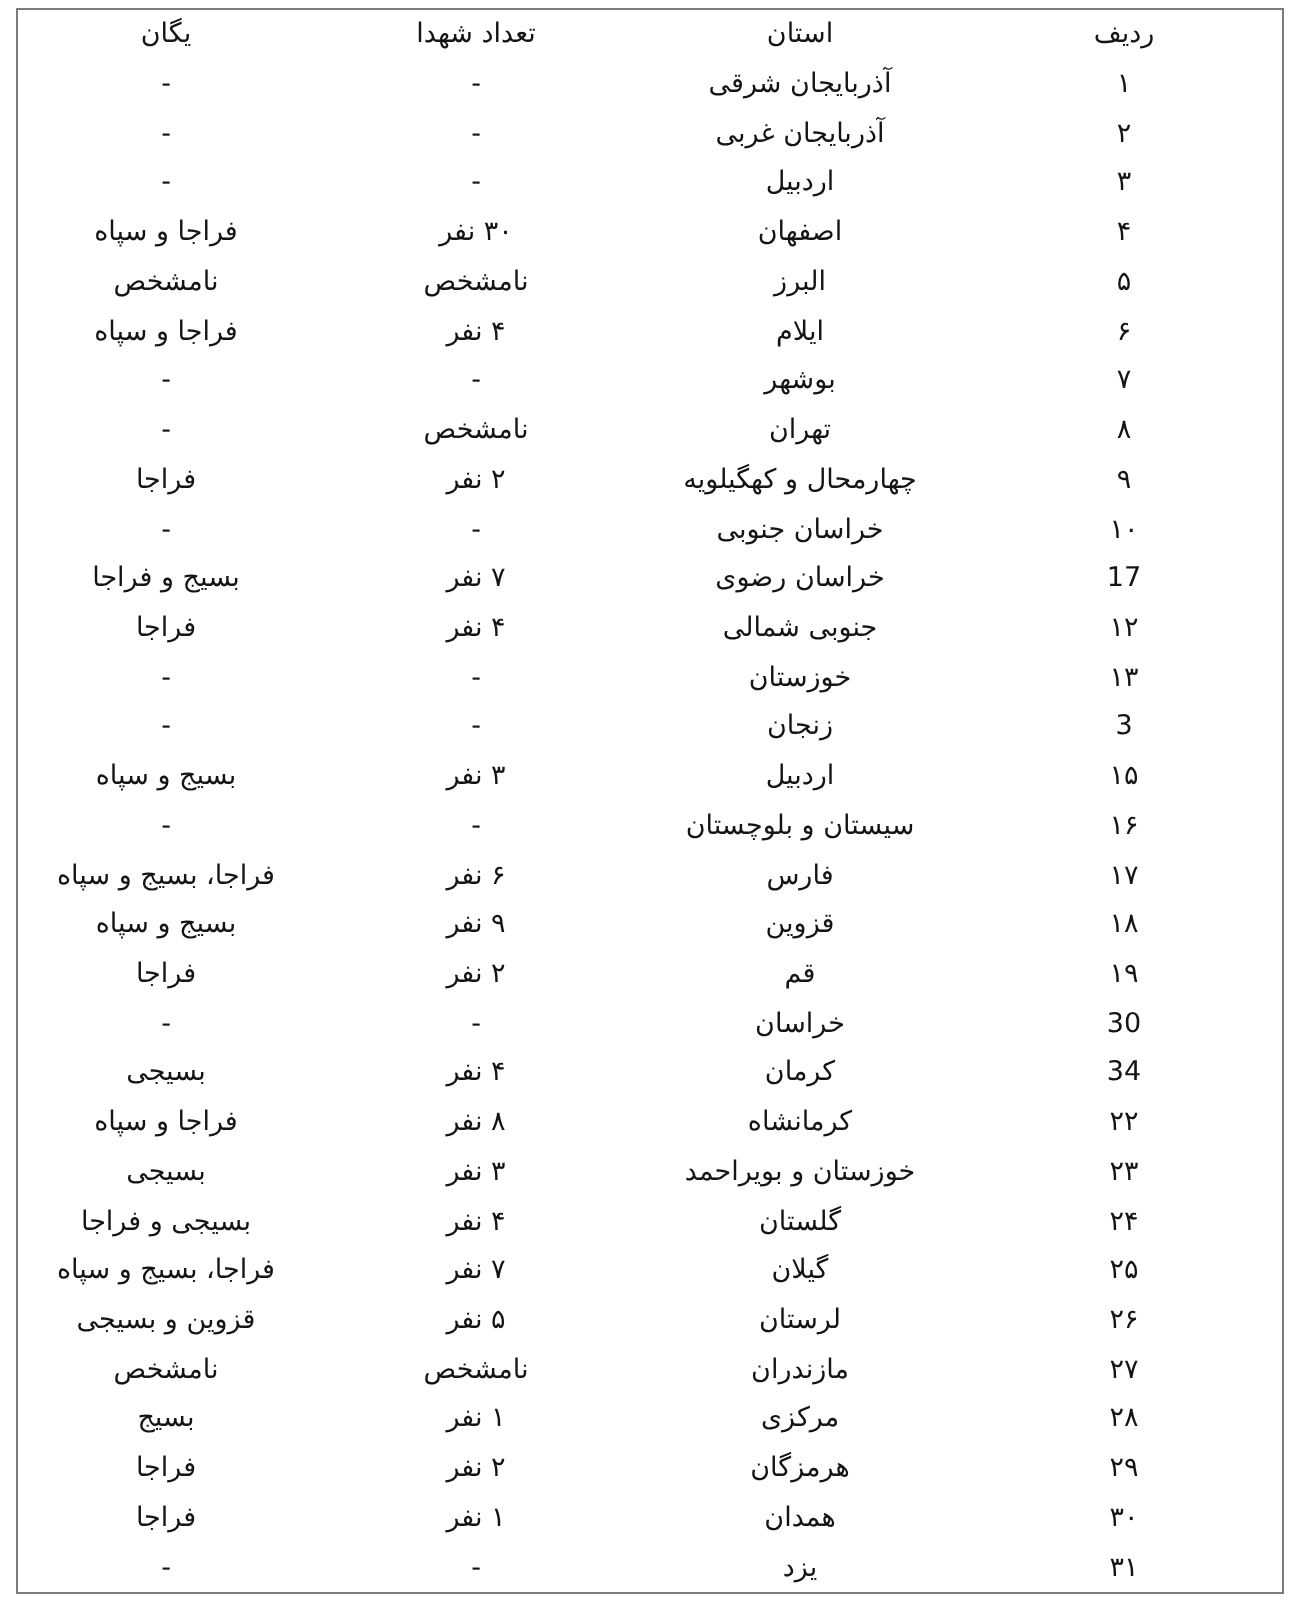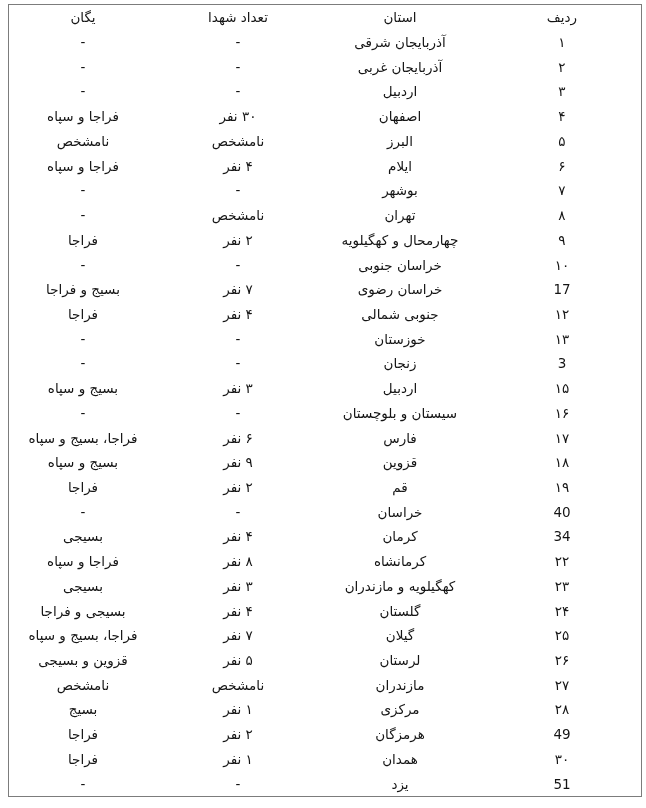--- a/index.html
+++ b/index.html
@@ -174,40 +174,40 @@
             <td>۹ نفر</td>
             <td>بسیج و سپاه</td>
           </tr>
           <tr>
             <td>۱۹</td>
             <td>قم</td>
             <td>۲ نفر</td>
             <td>فراجا</td>
           </tr>
           <tr>
-            <td>40</td>
+            <td>30</td>
             <td>خراسان</td>
             <td>-</td>
             <td>-</td>
           </tr>
           <tr>
             <td>34</td>
             <td>کرمان</td>
             <td>۴ نفر</td>
             <td>بسیجی</td>
           </tr>
           <tr>
             <td>۲۲</td>
             <td>کرمانشاه</td>
             <td>۸ نفر</td>
             <td>فراجا و سپاه</td>
           </tr>
           <tr>
             <td>۲۳</td>
-            <td>کهگیلویه و مازندران</td>
+            <td>خوزستان و بویراحمد</td>
             <td>۳ نفر</td>
             <td>بسیجی</td>
           </tr>
           <tr>
             <td>۲۴</td>
             <td>گلستان</td>
             <td>۴ نفر</td>
             <td>بسیجی و فراجا</td>
           </tr>
           <tr>
@@ -228,33 +228,33 @@
             <td>نامشخص</td>
             <td>نامشخص</td>
           </tr>
           <tr>
             <td>۲۸</td>
             <td>مرکزی</td>
             <td>۱ نفر</td>
             <td>بسیج</td>
           </tr>
           <tr>
-            <td>49</td>
+            <td>۲۹</td>
             <td>هرمزگان</td>
             <td>۲ نفر</td>
             <td>فراجا</td>
           </tr>
           <tr>
             <td>۳۰</td>
             <td>همدان</td>
             <td>۱ نفر</td>
             <td>فراجا</td>
           </tr>
           <tr>
-            <td>51</td>
+            <td>۳۱</td>
             <td>یزد</td>
             <td>-</td>
             <td>-</td>
           </tr>
         </tbody>
     </table>
   </div>
 </div>
 
 </body></html>

